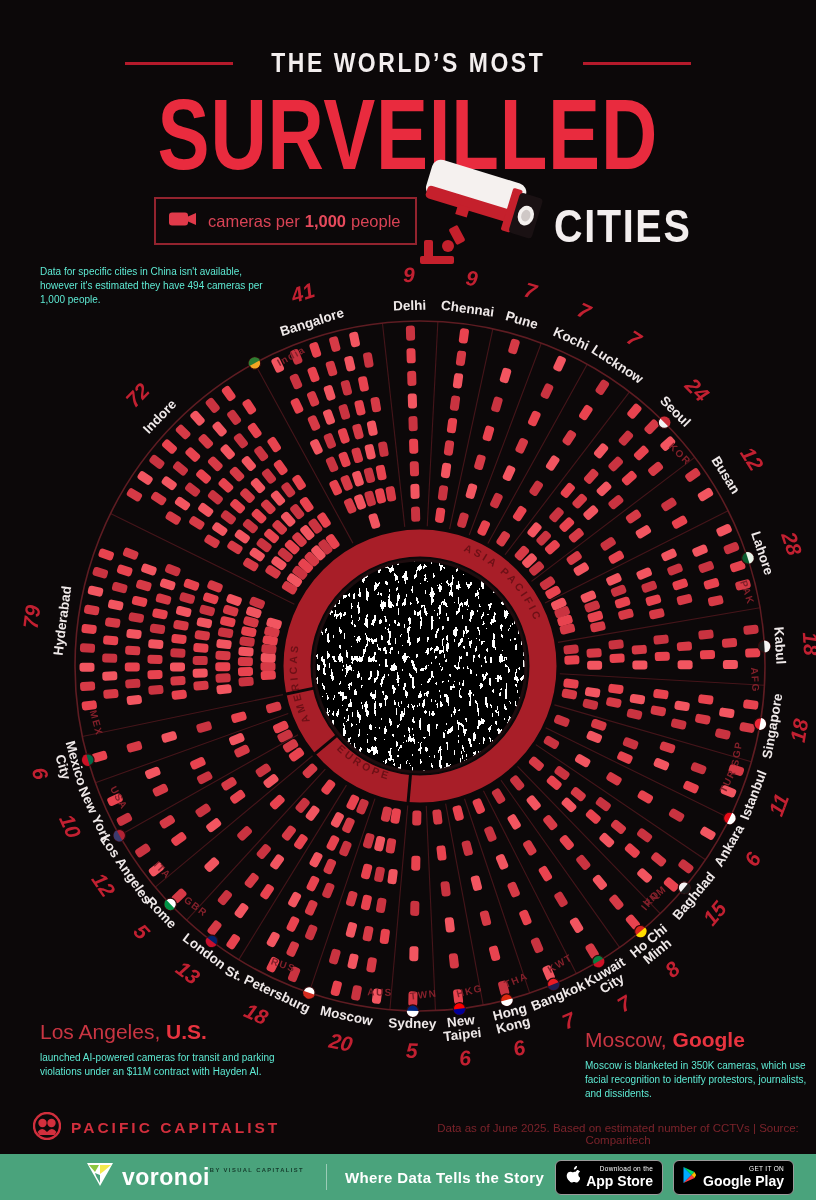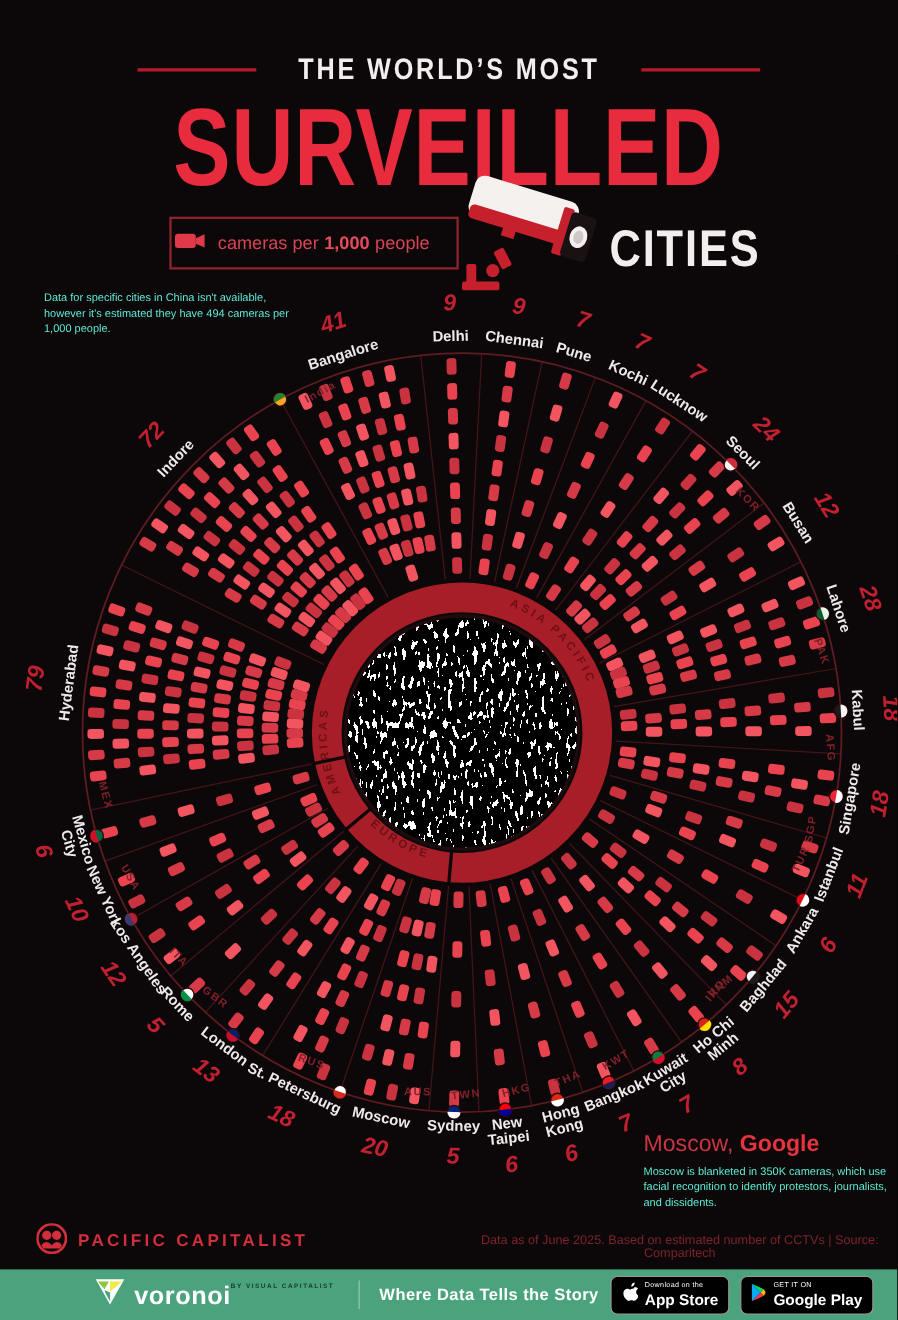--- a/index.html
+++ b/index.html
@@ -12,21 +12,21 @@
               justify-content:center;gap:14px;}
   .kicker-rule{width:108px;height:3px;background:#b51a2b;}
   .kicker{font-size:27px;font-weight:800;color:#f3eeee;letter-spacing:3px;}
   .kicker .sx{transform:scaleX(.85);}
   .big-title{position:absolute;top:84px;left:0;width:816px;text-align:center;z-index:1;}
   .big-title .sx{transform:scaleX(.78);font-size:100px;line-height:1;font-weight:800;
                  color:#e92b3e;letter-spacing:1px;}
   .cities-title{position:absolute;top:198px;left:541px;z-index:2;}
   .cities-title .sx{transform:scaleX(.84);font-size:47px;font-weight:800;color:#f3eeee;letter-spacing:2px;}
   .legend-box{position:absolute;top:197px;left:154px;width:263px;height:48px;border:2px solid #93232e;
-              display:flex;align-items:center;gap:9px;padding-left:3px;box-sizing:border-box;z-index:2;}
+              display:flex;align-items:center;gap:9px;padding-left:13px;box-sizing:border-box;z-index:2;}
   .legend-text{font-size:16.5px;color:#d84355;display:flex;gap:5px;align-items:baseline;}
   .legend-text .bld{font-weight:800;color:#e64a5c;}
   .cam-illustration{position:absolute;left:408px;top:146px;z-index:3;}
 
   
   .ann{position:absolute;z-index:4;}
   .ann-h{font-size:21px;font-weight:800;color:#e8333f;}
   .ann-h .reg{font-weight:500;color:#c93542;}
   .ann-b{margin-top:7px;font-size:10px;line-height:1.38;color:#5eead4;}
   #ann-china{top:258px;left:40px;width:240px;}
@@ -45,21 +45,21 @@
              display:flex;align-items:center;z-index:6;}
   .voronoi-wrap{display:flex;align-items:center;gap:8px;margin-left:86px;}
   .voronoi-texts{display:flex;flex-direction:row;line-height:1;}
   .voronoi-name{font-size:23px;font-weight:800;color:#ffffff;letter-spacing:.5px;}
   .voronoi-sub{font-size:5.8px;font-weight:700;color:#143a2a;letter-spacing:1.4px;margin-top:2px;}
   .bar-divider{width:1px;height:26px;background:rgba(255,255,255,.45);margin:0 18px 0 22px;}
   .tagline{font-size:15px;font-weight:700;color:#ffffff;letter-spacing:.4px;}
   .badges{margin-left:auto;margin-right:22px;display:flex;gap:10px;}
   .badge{height:33px;background:#000;border:1px solid #9a9a9a;border-radius:6px;display:flex;
          align-items:center;gap:6px;padding:0 9px;cursor:pointer;}
-  .badge-col{display:flex;flex-direction:column;line-height:1;}
+  .badge-col{display:flex;flex-direction:column;line-height:1;text-align:right;}
   .badge-top{font-size:6.5px;color:#fff;letter-spacing:.3px;}
   .badge-bottom{font-size:14px;font-weight:700;color:#fff;margin-top:2px;white-space:nowrap;}
 </style>
 </head>
 <body>
 
 <div class="page">
 
   <div class="kicker-row">
     <span class="kicker-rule"></span>
@@ -797,20 +797,27 @@
         <text text-anchor="middle" fill="#efe9e9" font-size="13.5" font-weight="bold" transform="translate(158.1 660.9) rotate(406.3)"><tspan x="0" dy="0">Rome</tspan></text>
         <text text-anchor="middle" fill="#c22031" font-size="21" font-weight="bold" font-style="italic" transform="translate(136.4 681.7) rotate(406.3)">5</text>
         <text text-anchor="middle" fill="#efe9e9" font-size="13.5" font-weight="bold" transform="translate(122.2 616.8) rotate(415.4)"><tspan x="0" dy="0">Los Angeles</tspan></text>
         <text text-anchor="middle" fill="#c22031" font-size="21" font-weight="bold" font-style="italic" transform="translate(97.5 633.9) rotate(415.4)">12</text>
         <text text-anchor="middle" fill="#efe9e9" font-size="13.5" font-weight="bold" transform="translate(90.9 561.7) rotate(425.4)"><tspan x="0" dy="0">New York</tspan></text>
         <text text-anchor="middle" fill="#c22031" font-size="21" font-weight="bold" font-style="italic" transform="translate(63.6 574.2) rotate(425.4)">10</text>
         <text text-anchor="middle" fill="#efe9e9" font-size="13.5" font-weight="bold" transform="translate(71.7 509.5) rotate(434.2)"><tspan x="0" dy="0">Mexico</tspan><tspan x="0" dy="13.5">City</tspan></text>
         <text text-anchor="middle" fill="#c22031" font-size="21" font-weight="bold" font-style="italic" transform="translate(33.2 520.4) rotate(434.2)">6</text>
       </svg></div>
 
+  <div class="ann" id="ann-la">
+    <div class="ann-h">
+      <span class="reg">Los Angeles,</span>
+      <span>U.S.</span>
+    </div>
+    <div class="ann-b">launched AI-powered cameras for transit and parking violations under an $11M contract with Hayden AI.</div>
+  </div>
 
   <div class="ann" id="ann-moscow">
     <div class="ann-h">
       <span class="reg">Moscow,</span>
       <span>Google</span>
     </div>
     <div class="ann-b">Moscow is blanketed in 350K cameras, which use facial recognition to identify protestors, journalists, and dissidents.</div>
   </div>
 
   <div class="vc-brand">

